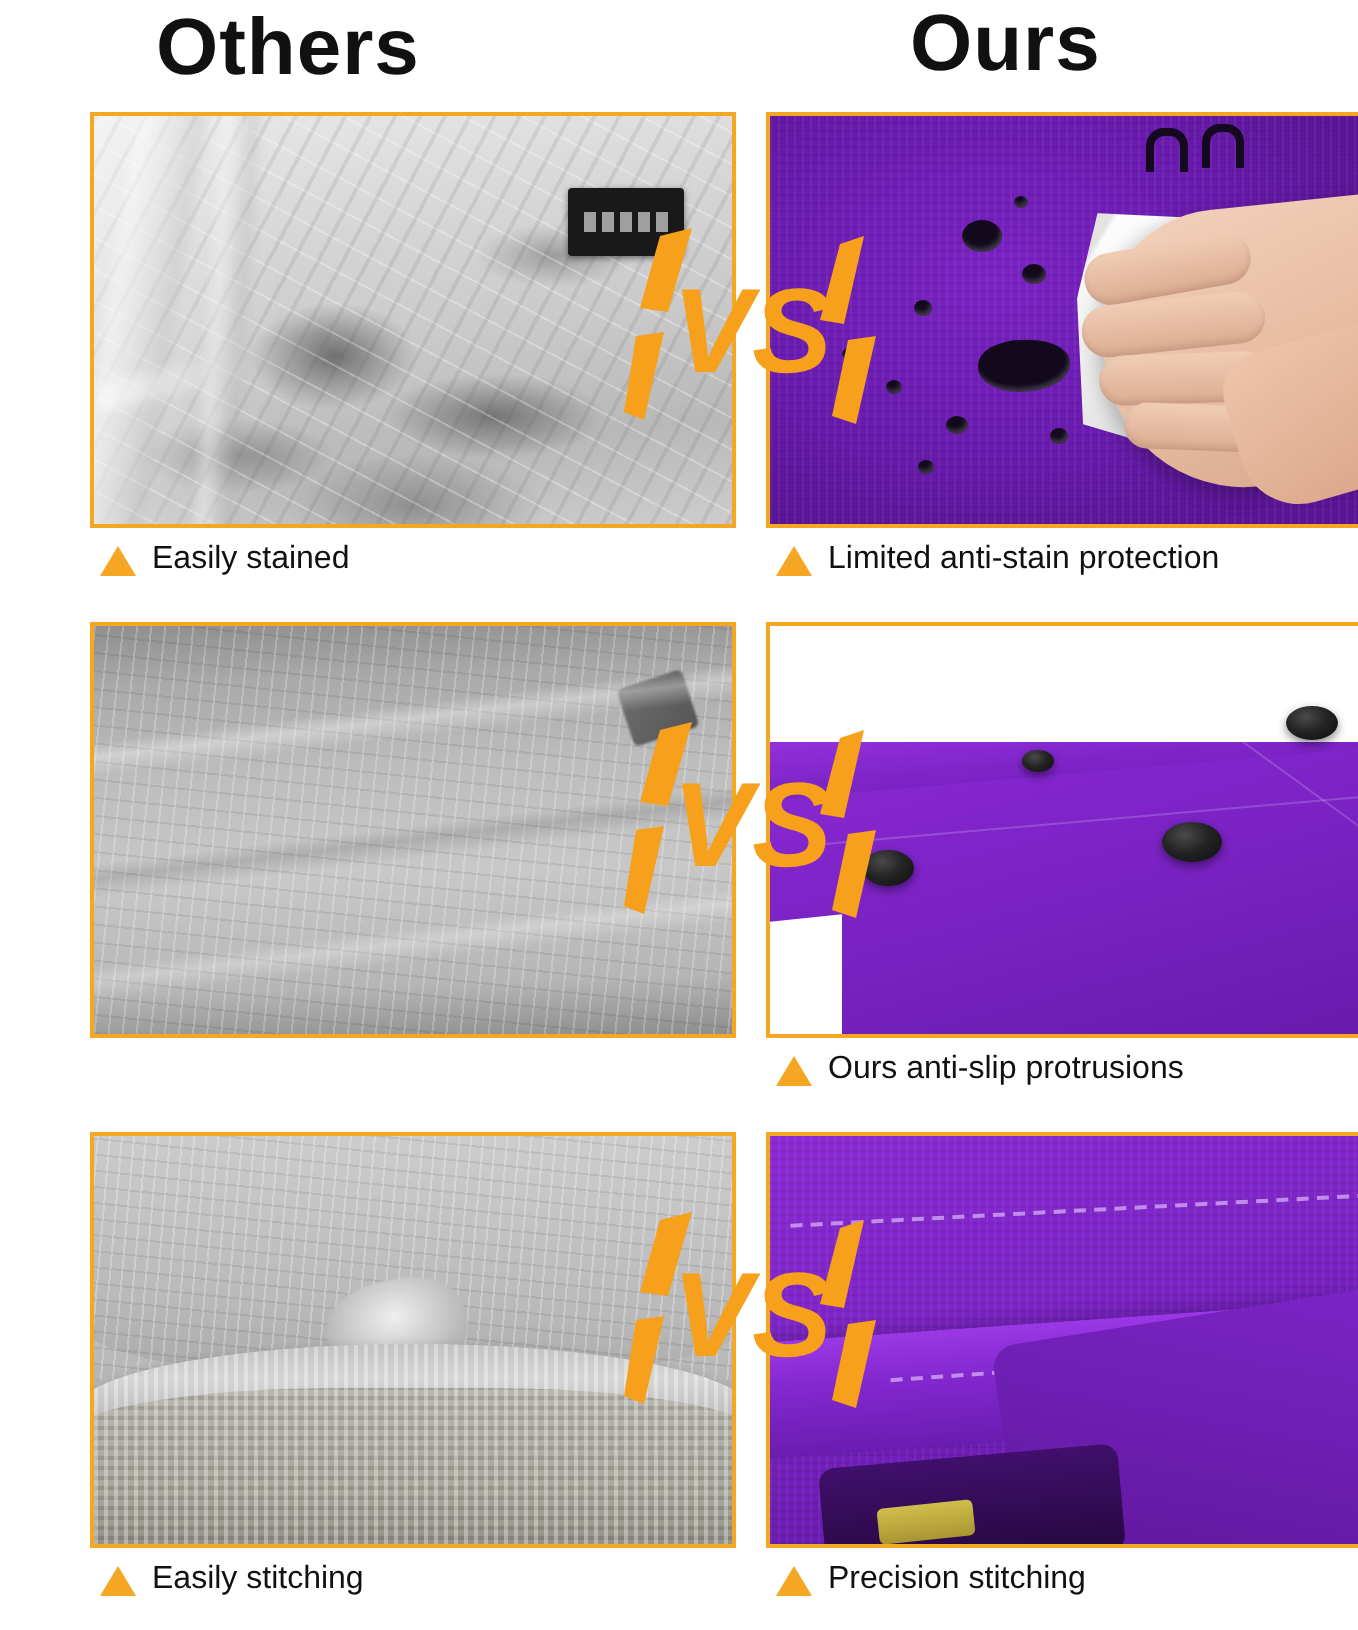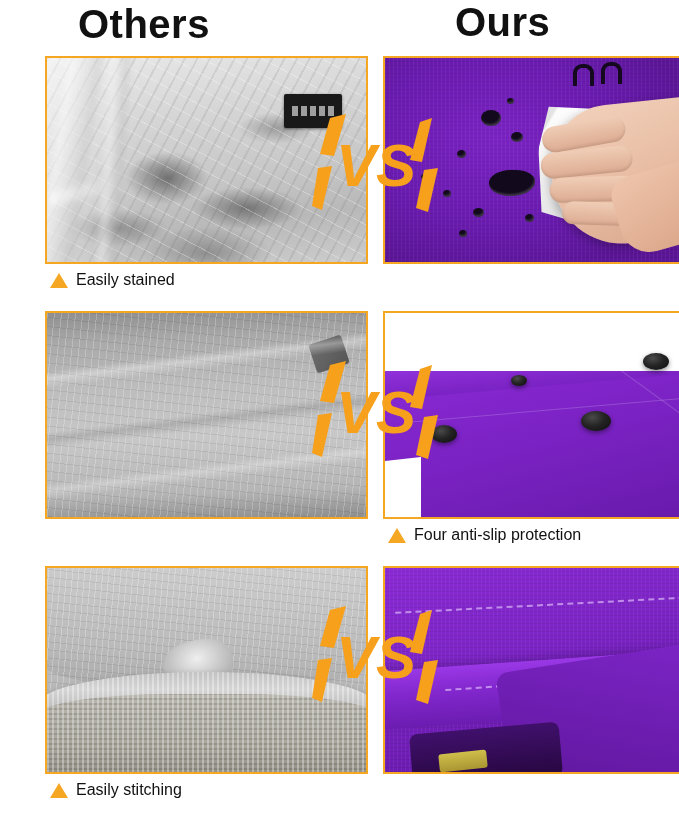--- a/index.html
+++ b/index.html
@@ -461,20 +461,24 @@
       <polygon points="6,58 20,56 10,100 0,96" fill="#F6A01B"></polygon>
       <polygon points="108,12 120,8 110,52 98,50" fill="#F6A01B"></polygon>
       <polygon points="112,60 126,58 116,102 104,98" fill="#F6A01B"></polygon>
       <text x="64" y="76" font-family="Liberation Sans, sans-serif" font-size="60" font-weight="bold" fill="#F6A01B" text-anchor="middle" font-style="italic">VS</text>
     </svg>
 
     <div class="caption caption-left">
       <span class="tri"></span>
       <span class="caption-text">Easily stained</span>
     </div>
+    <div class="caption caption-right">
+      <span class="tri"></span>
+      <span class="caption-text">Limited anti-stain protection</span>
+    </div>
   </div>
 
   <div class="row row-2">
 
     <div class="panel panel-left">
       <div class="photo img-grey-flat">
         <div class="corner-tab"></div>
       </div>
     </div>
 
@@ -496,21 +500,21 @@
     <svg class="vs vs-2" viewBox="0 0 128 110">
       <polygon points="18,8 34,4 22,46 8,44" fill="#F6A01B"></polygon>
       <polygon points="6,58 20,56 10,100 0,96" fill="#F6A01B"></polygon>
       <polygon points="108,12 120,8 110,52 98,50" fill="#F6A01B"></polygon>
       <polygon points="112,60 126,58 116,102 104,98" fill="#F6A01B"></polygon>
       <text x="64" y="76" font-family="Liberation Sans, sans-serif" font-size="60" font-weight="bold" fill="#F6A01B" text-anchor="middle" font-style="italic">VS</text>
     </svg>
 
     <div class="caption caption-right">
       <span class="tri"></span>
-      <span class="caption-text">Four anti-slip protection</span>
+      <span class="caption-text">Ours anti-slip protrusions</span>
     </div>
   </div>
 
   <div class="row row-3">
 
     <div class="panel panel-left">
       <div class="photo img-grey-stitch">
         <div class="stitch-top"></div>
         <div class="pucker"></div>
         <div class="rim"></div>
@@ -534,15 +538,19 @@
       <polygon points="6,58 20,56 10,100 0,96" fill="#F6A01B"></polygon>
       <polygon points="108,12 120,8 110,52 98,50" fill="#F6A01B"></polygon>
       <polygon points="112,60 126,58 116,102 104,98" fill="#F6A01B"></polygon>
       <text x="64" y="76" font-family="Liberation Sans, sans-serif" font-size="60" font-weight="bold" fill="#F6A01B" text-anchor="middle" font-style="italic">VS</text>
     </svg>
 
     <div class="caption caption-left">
       <span class="tri"></span>
       <span class="caption-text">Easily stitching</span>
     </div>
+    <div class="caption caption-right">
+      <span class="tri"></span>
+      <span class="caption-text">Precision stitching</span>
+    </div>
   </div>
 
 </div>
 
 </body></html>

